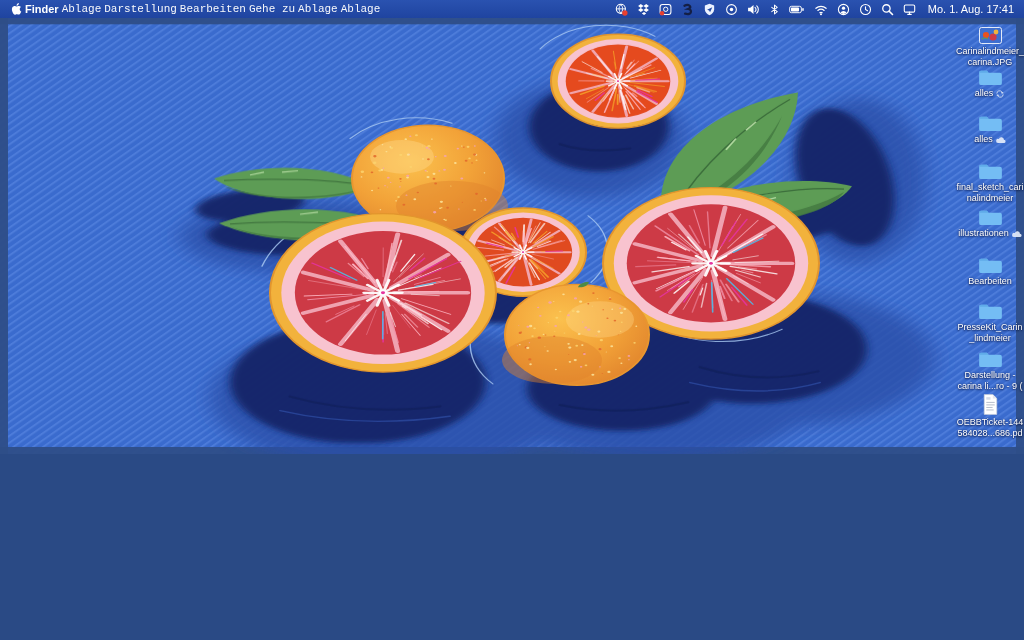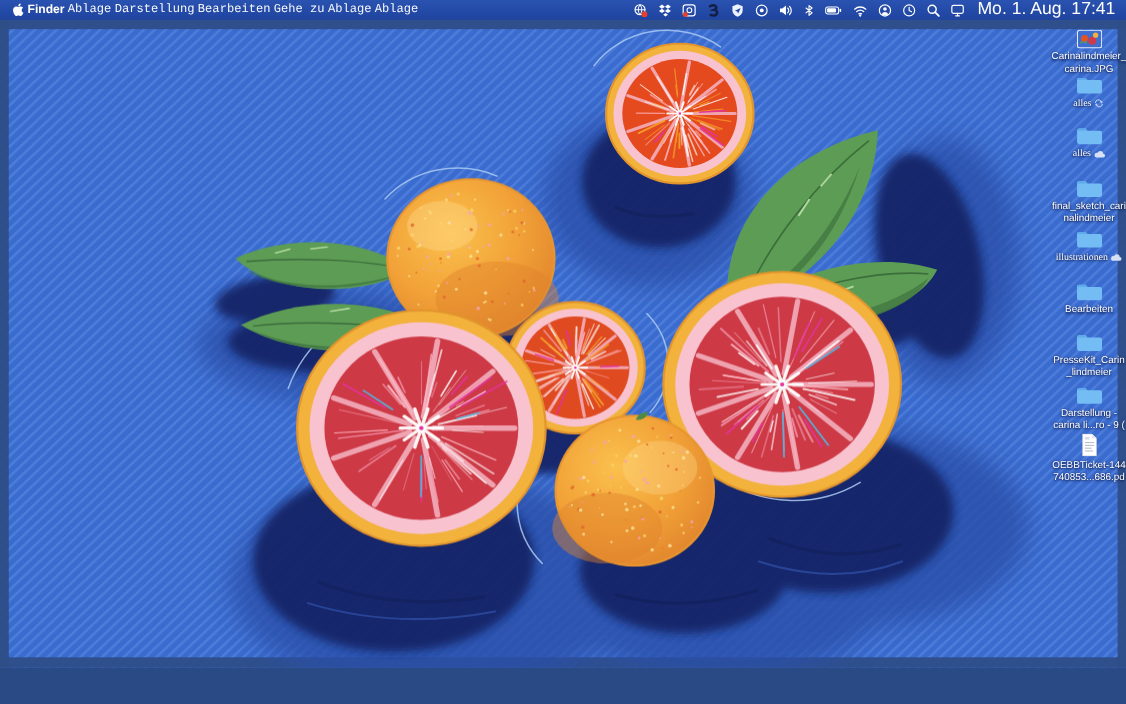--- a/index.html
+++ b/index.html
@@ -14,35 +14,35 @@
     background:linear-gradient(#2a52b0,#1f44a0);
     display:flex;align-items:center;padding:0 10px;box-sizing:border-box;
     color:#fff;font-size:11px;
   }
   .mleft{display:flex;align-items:center;gap:3px;white-space:nowrap;}
   .mleft .app{font-weight:bold;}
   .menu-item{opacity:.96;font-family:Liberation Mono, monospace;}
   .mright{margin-left:auto;display:flex;align-items:center;gap:9px;color:#fff;}
   .sicon{display:flex;align-items:center;}
   .sicon svg{display:block;}
-  .clock{white-space:nowrap;font-size:16px;margin-left:3px;}
+  .clock{white-space:nowrap;font-size:11px;margin-left:3px;}
   .apple{display:flex;align-items:center;}
   
-  .desktop{position:absolute;top:18px;left:0;width:1024px;height:589px;border-radius:12px;}
+  .desktop{position:absolute;top:18px;left:0;width:1024px;height:436px;border-radius:12px;}
   .wallpaper{position:absolute;inset:0;width:100%;height:100%;}
   
   .dicons{position:absolute;top:0;left:944px;width:92px;height:622px;}
   .ditem{position:absolute;left:0;width:92px;display:flex;flex-direction:column;align-items:center;cursor:default;}
   .dthumb{height:20px;display:flex;align-items:flex-end;justify-content:center;}
   .dlabel{
     margin-top:2px;text-align:center;color:#fff;font-size:9px;line-height:11px;
     text-shadow:0 1px 2px rgba(8,18,60,.85), 0 0 2px rgba(8,18,60,.6);
     white-space:nowrap;
   }
-  .lrow{display:flex;align-items:center;justify-content:center;gap:2px;font-family:Liberation Serif, serif;}
+  .lrow{display:flex;align-items:center;justify-content:center;gap:2px;}
   .dlabel span:empty{display:none;}
 </style>
 </head>
 <body>
 
 <div class="menubar">
   <div class="mleft">
     <span class="apple">
       <svg width="12" height="14" viewBox="0 0 11 14" fill="#fff">
           <path d="M9.2 7.3c0-1.5 1.2-2.2 1.25-2.25-.68-1-1.74-1.14-2.11-1.16-.9-.09-1.75.53-2.2.53-.45 0-1.15-.52-1.9-.5-.98.01-1.88.57-2.38 1.44-1.02 1.77-.26 4.38.73 5.81.48.7 1.06 1.49 1.82 1.46.73-.03 1-.47 1.88-.47s1.13.47 1.9.46c.79-.01 1.29-.71 1.77-1.41.56-.81.79-1.6.8-1.64-.02-.01-1.54-.59-1.56-2.27zM7.75 2.95c.4-.49.67-1.17.6-1.85-.58.02-1.28.38-1.69.87-.37.43-.7 1.13-.61 1.79.64.05 1.3-.33 1.7-.81z"></path>
@@ -867,18 +867,18 @@
       <div class="dthumb" style="height:23px">
         <svg width="17" height="21" viewBox="0 0 16 20">
             <path d="M2 .5h8.2L14 4.3V19.5H2Z" fill="#fff" stroke="#c3c9d6" stroke-width=".6"></path>
             <path d="M10.2 .5 14 4.3h-3.8Z" fill="#e2e6ee"></path>
             <path d="M4 8h8M4 10.4h8M4 12.8h6M4 15.2h7" stroke="#a9b2c2" stroke-width=".8"></path>
             <rect x="4" y="3" width="4" height="2.4" fill="#d8dde8"></rect>
           </svg>
       </div>
       <div class="dlabel">
         <span>OEBBTicket-144</span>
-        <span style="display:block">740853...686.pd</span>
+        <span style="display:block">584028...686.pd</span>
       </div>
     </div>
 
   </div>
 </div>
 
 </body></html>

